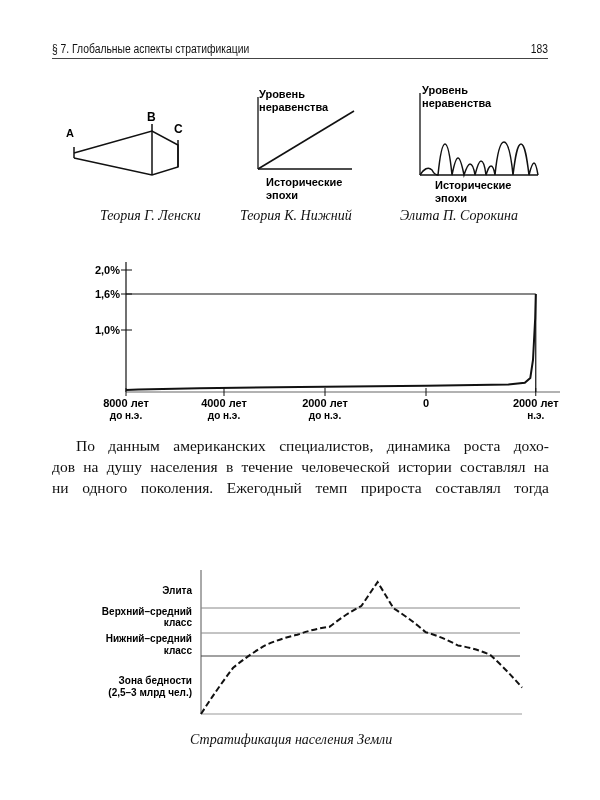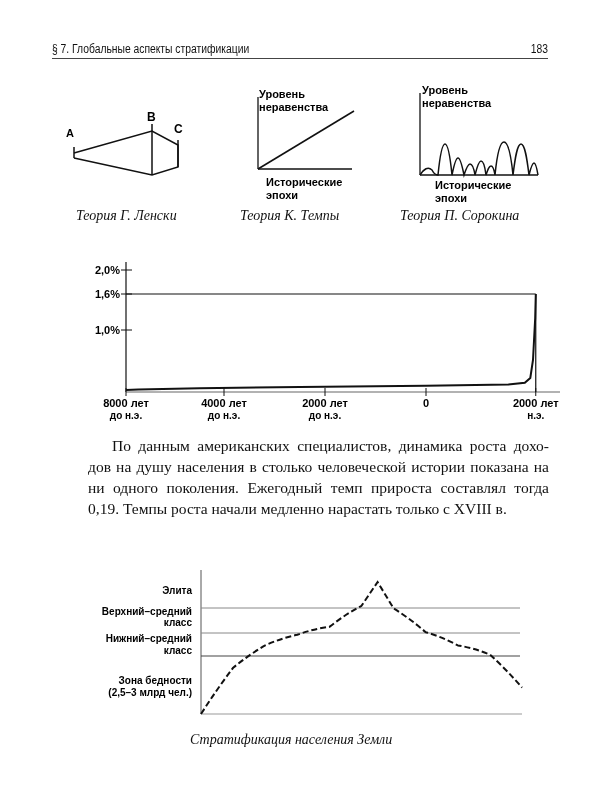--- a/index.html
+++ b/index.html
@@ -7,21 +7,21 @@
 
   .running-head { position:absolute; left:52px; top:40px; width:496px; height:18px; border-bottom:1.5px solid #444;text-align:center; }
   .running-head .title { position:absolute; left:0; top:2px; font-size:12px; font-family:"Liberation Sans", sans-serif; transform:scaleX(0.86); transform-origin:left; letter-spacing:0px; }
   .running-head .pageno { position:absolute; right:0; top:2px; font-size:12px; font-family:"Liberation Sans", sans-serif; transform:scaleX(0.86); transform-origin:right; }
 
   .abs { position:absolute; }
   .lbl { font-family:"Liberation Sans", sans-serif; font-weight:bold; font-size:11px; color:#111; }
   .cap { font-family:"Liberation Serif", serif; font-style:italic; font-size:14px; color:#111; }
 
   .paragraph { position:absolute; left:52px; top:435px; width:497px; font-family:"Liberation Serif", serif; font-size:15.5px; line-height:21px; text-align:justify; color:#111; }
-  .paragraph .line { display:block; text-align:justify; text-align-last:justify; white-space:nowrap;margin-left:36px; }
+  .paragraph .line { display:block; text-align:justify; text-align-last:justify; white-space:nowrap; }
   .paragraph .line.first { text-indent:24px; }
   .paragraph .line.last { text-align-last:left; }
 
   svg text { font-family:"Liberation Sans", sans-serif; }
 </style>
 </head>
 <body>
 
 <div class="running-head">
   <span class="title">§ 7. Глобальные аспекты стратификации</span>
@@ -32,51 +32,51 @@
   <g stroke="#111" stroke-width="1.5" fill="none">
     <polyline points="14,53 92,31 118,45 118,67 92,75 14,58"></polyline>
     <line x1="92" y1="24" x2="92" y2="75"></line>
     <line x1="14" y1="47" x2="14" y2="58"></line>
     <line x1="118" y1="40" x2="118" y2="67"></line>
   </g>
   <text x="6" y="37" class="lbl" font-weight="bold" font-size="12">A</text>
   <text x="87" y="21" font-weight="bold" font-size="12">B</text>
   <text x="114" y="33" font-weight="bold" font-size="12">C</text>
 </svg>
-<div class="abs cap" style="left:76px;top:208px;">Теория Г. Ленски</div>
+<div class="abs cap" style="left:100px;top:208px;">Теория Г. Ленски</div>
 
 <svg class="abs" style="left:250px;top:85px;" width="120" height="130">
   <line x1="8" y1="12" x2="8" y2="84" stroke="#111" stroke-width="1.3"></line>
   <line x1="8" y1="84" x2="102" y2="84" stroke="#111" stroke-width="1.3"></line>
   <line x1="8" y1="84" x2="104" y2="26" stroke="#111" stroke-width="1.6"></line>
   <text x="9" y="13" font-weight="bold" font-size="11">Уровень</text>
   <text x="9" y="26" font-weight="bold" font-size="11">неравенства</text>
   <text x="16" y="101" font-weight="bold" font-size="11">Исторические</text>
   <text x="16" y="114" font-weight="bold" font-size="11">эпохи</text>
 </svg>
-<div class="abs cap" style="left:240px;top:208px;">Теория К. Темпы</div>
+<div class="abs cap" style="left:240px;top:208px;">Теория К. Нижний</div>
 
 <svg class="abs" style="left:410px;top:85px;" width="140" height="130">
   <line x1="10" y1="8" x2="10" y2="90" stroke="#111" stroke-width="1.3"></line>
   <line x1="10" y1="90" x2="128" y2="90" stroke="#111" stroke-width="1.3"></line>
   <path fill="none" stroke="#111" stroke-width="1.5" d="M10,90 C14,84 18,81 22,85 C24,89 26,90 28,90
        C30,70 32,59 35,59 C38,59 40,70 42,90
        C44,80 46,73 48,73 C50,73 52,80 54,90
        C56,84 58,79 60,79 C62,79 64,84 65,90
        C67,82 69,76 71,76 C73,76 75,82 76,90
        C78,84 79,81 81,81 C83,81 84,84 85,90
        C87,70 90,57 94,57 C98,57 101,70 103,90
        C105,74 107,59 111,59 C115,59 117,74 119,90
        C121,82 123,78 124,78 C126,78 127,84 128,90"></path>
   <text x="12" y="9" font-weight="bold" font-size="11">Уровень</text>
   <text x="12" y="22" font-weight="bold" font-size="11">неравенства</text>
   <text x="25" y="104" font-weight="bold" font-size="11">Исторические</text>
   <text x="25" y="117" font-weight="bold" font-size="11">эпохи</text>
 </svg>
-<div class="abs cap" style="left:400px;top:208px;">Теория П. Сорокина</div>
+<div class="abs cap" style="left:400px;top:208px;">Элита П. Сорокина</div>
 
 <svg id="growth-chart" class="abs" style="left:80px;top:255px;" width="480" height="170">
   <line id="gc-yaxis" stroke="#111" stroke-width="1.2" x1="46" y1="7" x2="46" y2="137"></line>
   <line id="gc-xaxis" stroke="#999" stroke-width="1.5" x1="46" y1="137" x2="480" y2="137"></line>
   <line id="gc-ref" stroke="#111" stroke-width="1.2" x1="46" y1="39" x2="455.7560975609756" y2="39"></line>
   <line id="gc-ref-vert" stroke="#111" stroke-width="1.2" x1="455.7560975609756" y1="39" x2="455.7560975609756" y2="137"></line>
   <g id="gc-yticks">
       <line x1="41" y1="15" x2="52" y2="15" stroke="#111" stroke-width="1"></line>
       <text x="40" y="19" text-anchor="end" font-size="11" font-weight="bold">2,0%</text>
       <line x1="41" y1="39" x2="52" y2="39" stroke="#111" stroke-width="1"></line>
@@ -98,23 +98,22 @@
       <text x="346" y="152" text-anchor="middle" font-size="11" font-weight="bold">0</text>
       <line x1="455.7560975609756" y1="133" x2="455.7560975609756" y2="141" stroke="#111" stroke-width="1"></line>
       <text x="455.7560975609756" y="152" text-anchor="middle" font-size="11" font-weight="bold">2000 лет</text>
       <text x="455.7560975609756" y="164" text-anchor="middle" font-size="10" font-weight="bold">н.э.</text>
     </g>
   <path id="gc-series" fill="none" stroke="#111" stroke-width="2" d="M46.0,135.0 L58.3,134.4 L119.5,133.2 L219.8,132.0 L346.0,130.8 L428.3,129.6 L444.8,127.8 L450.3,123.0 L453.0,105.0 L455.2,63.0 L455.8,39.0 "></path>
 </svg>
 
 <div class="paragraph">
   <span class="line first">По данным американских специалистов, динамика роста дохо-</span>
-  <span class="line">дов на душу населения в столько человеческой истории показана на</span>
+  <span class="line">дов на душу населения в течение человеческой истории составлял на</span>
   <span class="line">ни одного поколения. Ежегодный темп прироста составлял тогда</span>
-  <span class="line last">0,19. Темпы роста начали медленно нарастать только с XVIII в.</span>
 </div>
 
 <svg id="strat-chart" class="abs" style="left:60px;top:570px;" width="490" height="150">
   <line x1="141" y1="0" x2="141" y2="144" stroke="#555" stroke-width="1"></line>
   <line x1="141" y1="144" x2="462" y2="144" stroke="#999" stroke-width="1"></line>
   <line x1="141" y1="38" x2="460" y2="38" stroke="#888" stroke-width="1"></line>
   <line x1="141" y1="63" x2="460" y2="63" stroke="#888" stroke-width="1"></line>
   <line x1="141" y1="86" x2="460" y2="86" stroke="#444" stroke-width="1.2"></line>
   <g font-weight="bold" font-size="10" text-anchor="end">
     <text x="132" y="24">Элита</text>

